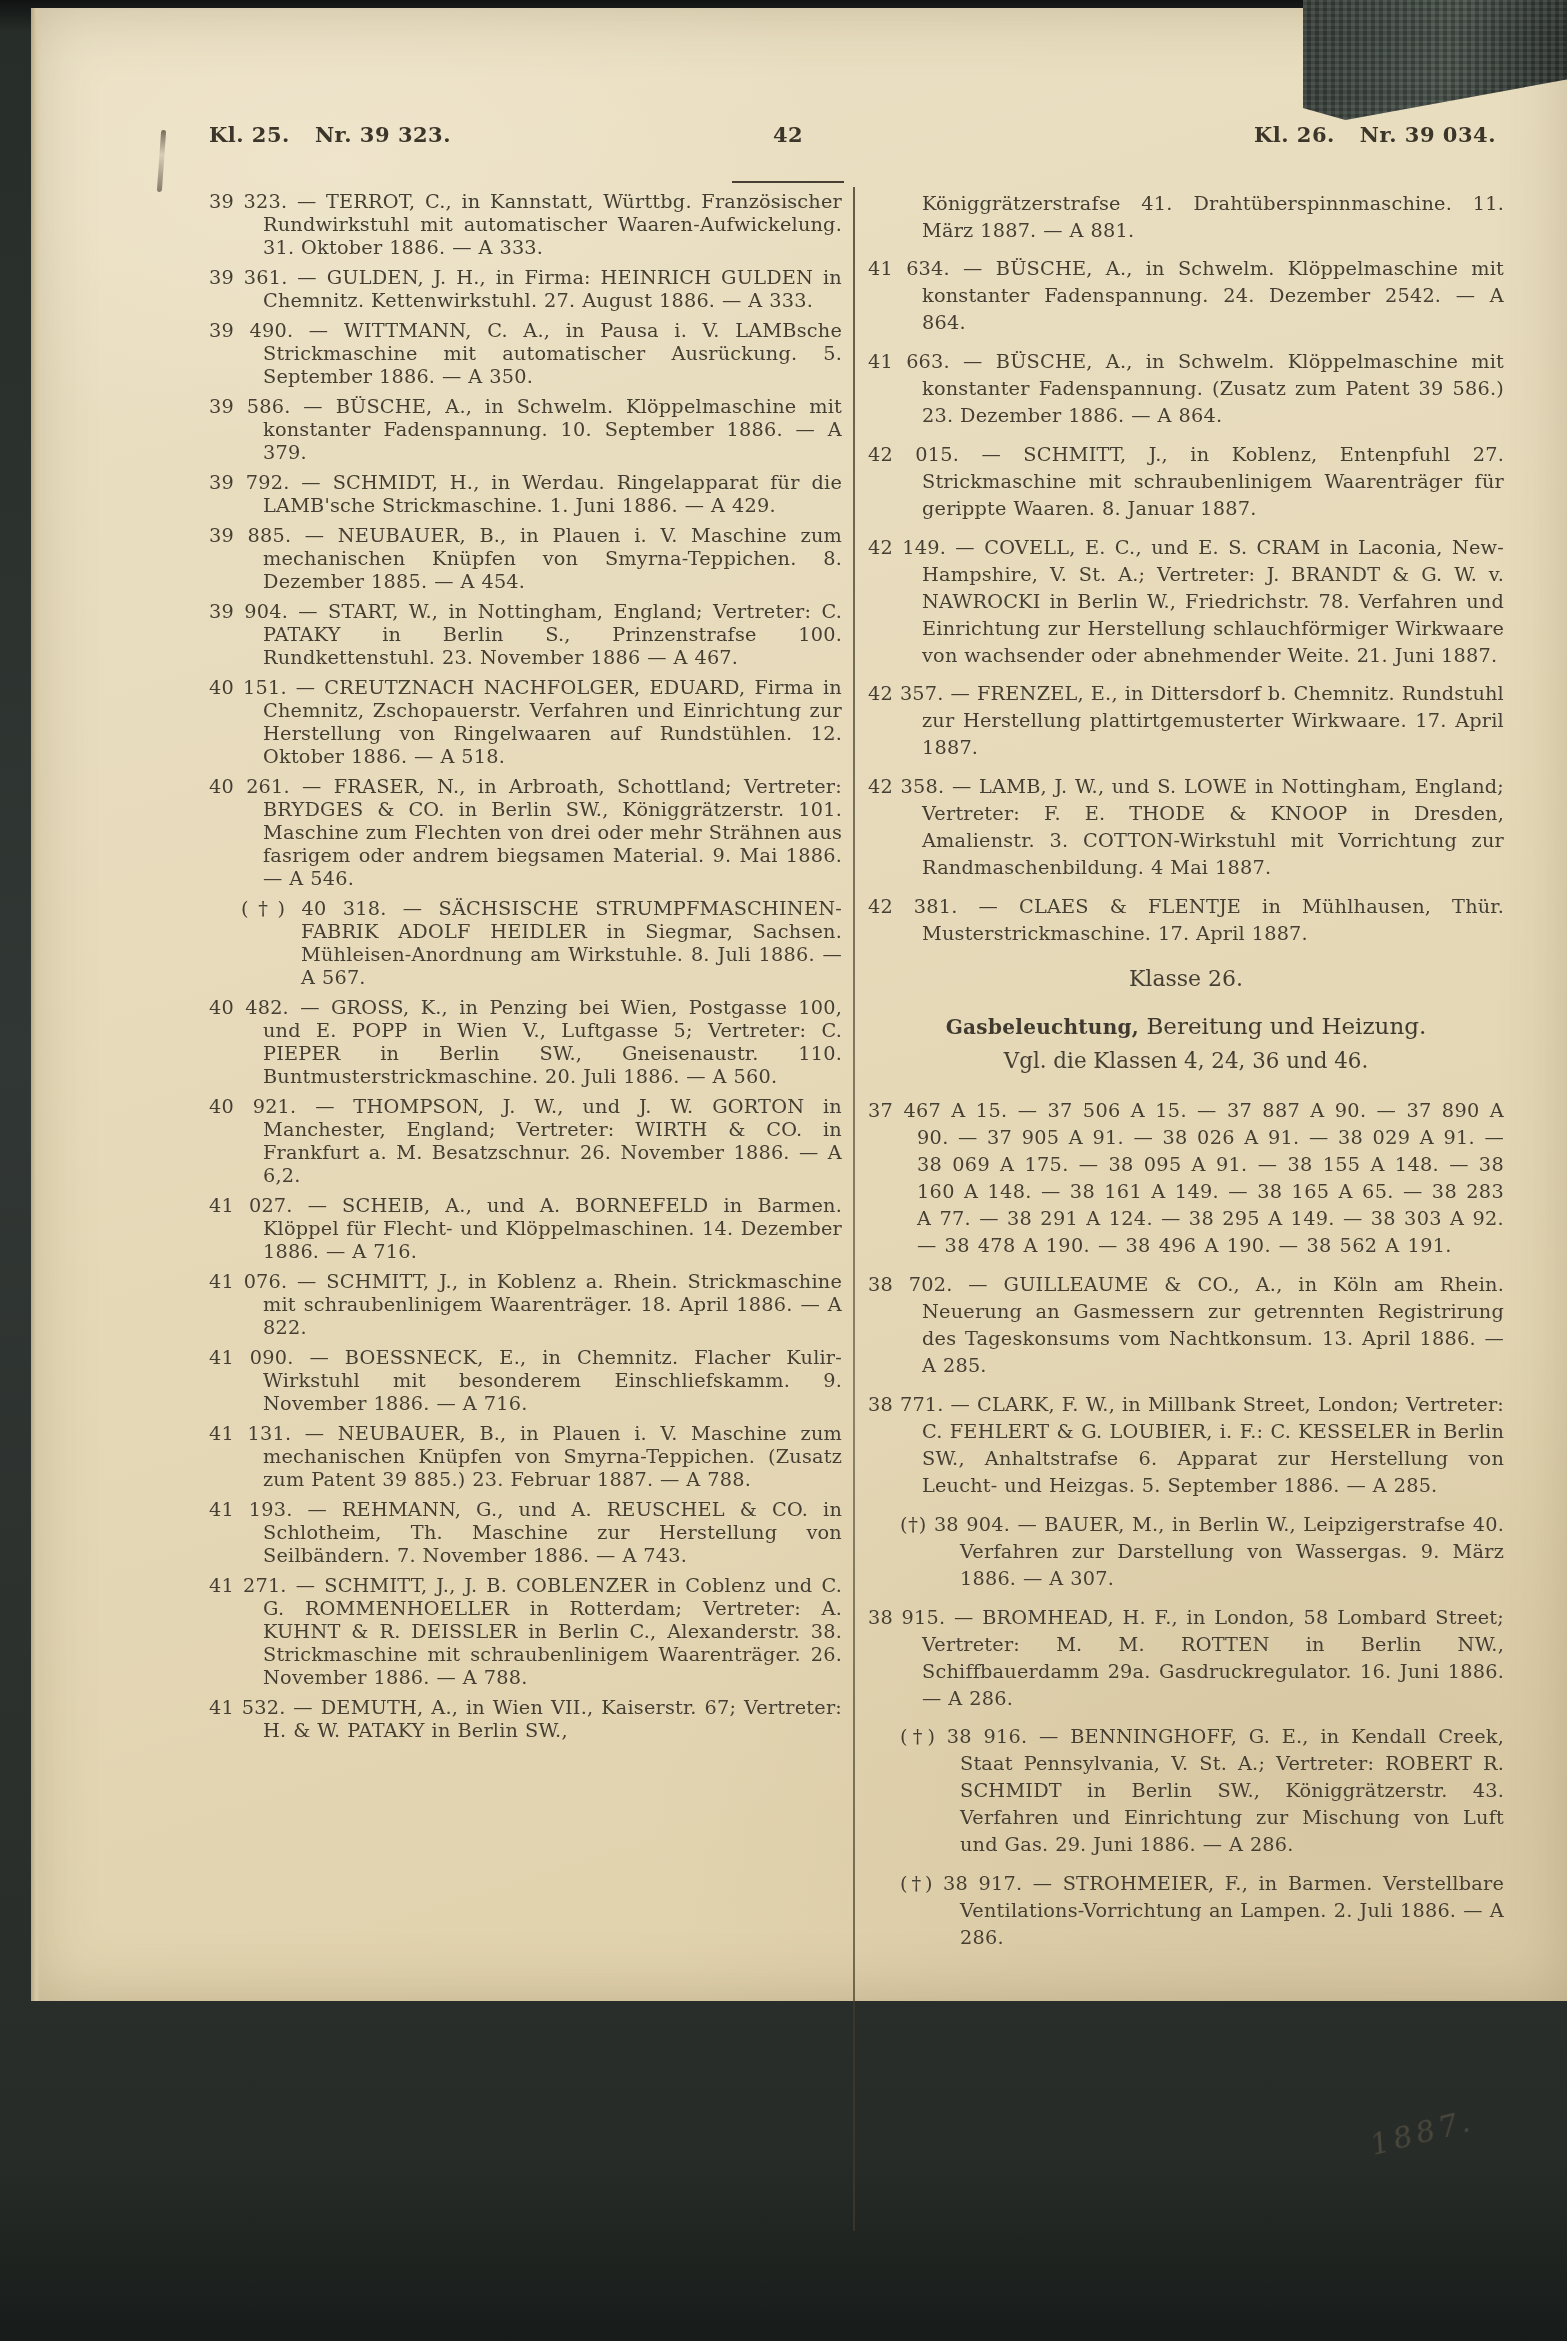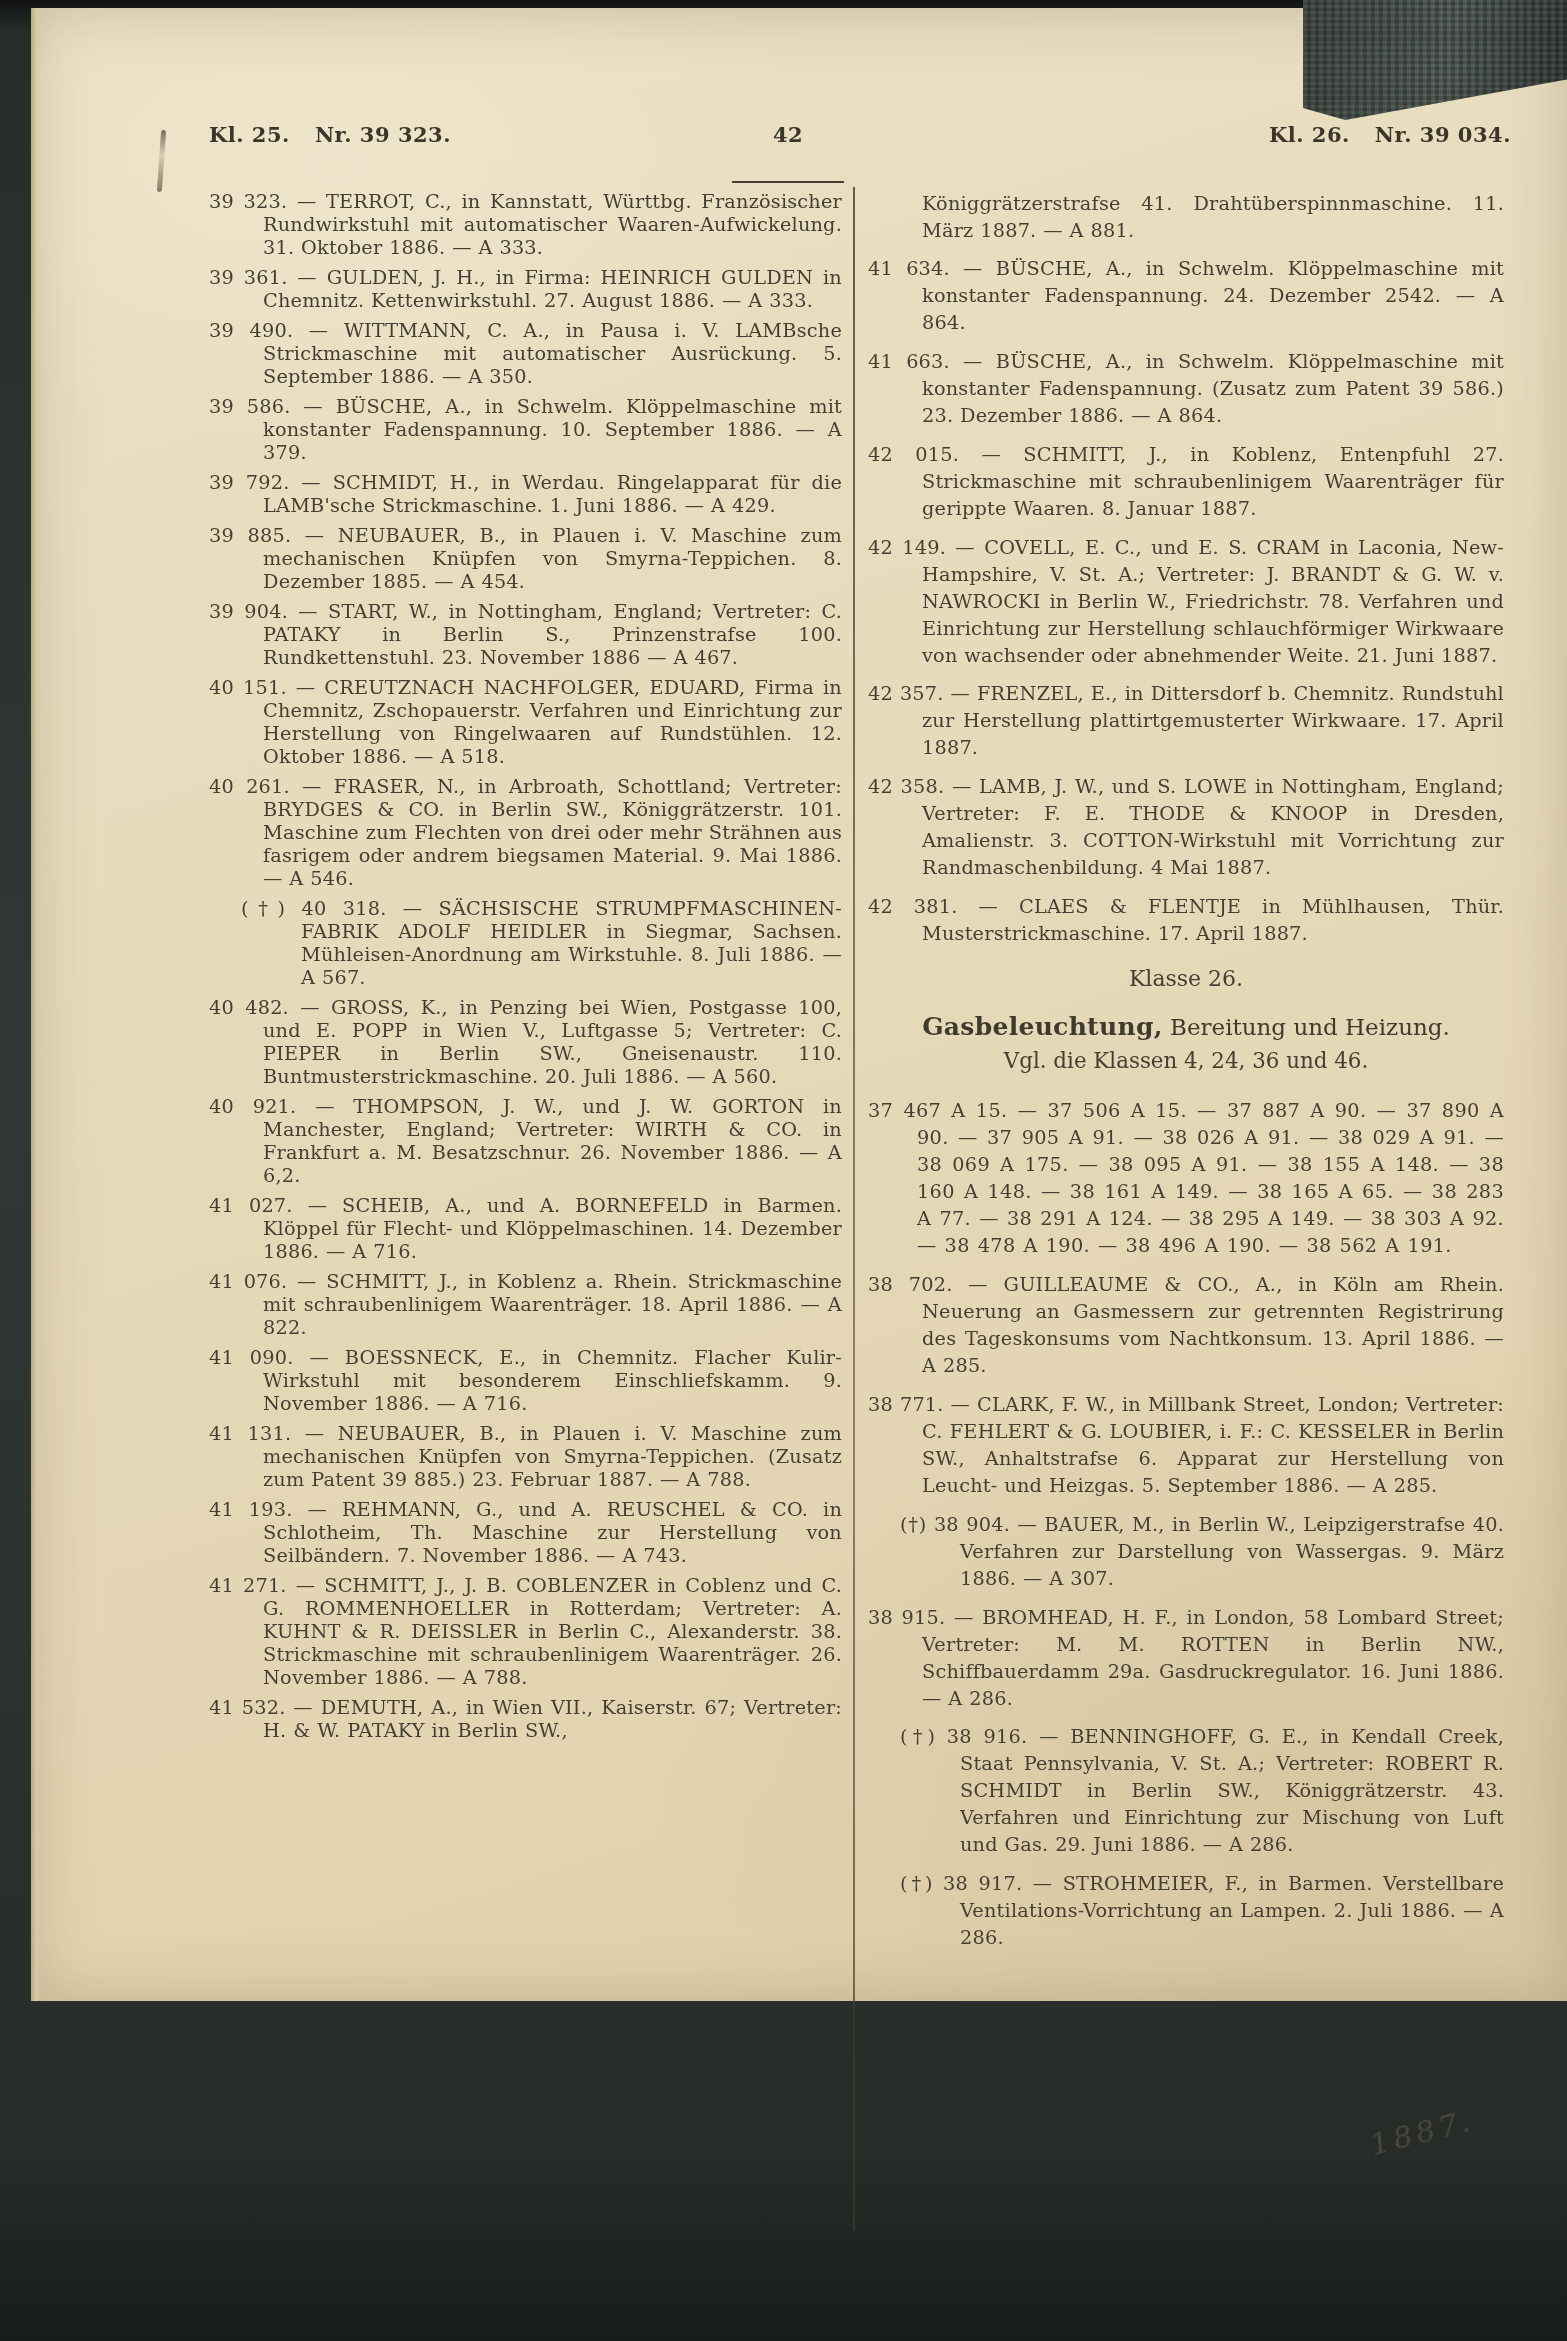--- a/index.html
+++ b/index.html
@@ -32,21 +32,21 @@
 
   .pencil{position:absolute;left:1338px;top:2107px;font-size:30px;color:rgba(122,108,86,.42);
     transform:rotate(-14deg) skewX(-10deg);letter-spacing:4.3px;filter:blur(0.6px);}
 
   
   .h-left,.h-right,.h-center{position:absolute;top:114px;font-size:21px;font-weight:bold;
     color:#3b352a;letter-spacing:0.5px;white-space:nowrap;}
   .h-left{left:178px;}
   .h-left span+span,.h-right span+span{margin-left:25px;}
   .h-center{left:714px;width:86px;text-align:center;}
-  .h-right{right:57px;}
+  .h-right{right:72px;}
   .h-rule{position:absolute;left:701px;top:173px;width:112px;height:2.1px;background:#473f32;}
   .h-rule2{position:absolute;left:711px;top:197px;width:90px;height:1.6px;background:#473f32;opacity:.22;}
 
   
   .col{position:absolute;top:182px;color:#453f33;}
   .col-left{left:178px;width:633px;font-size:19.3px;line-height:23px;}
   .col-right{left:837px;width:636px;font-size:19.3px;line-height:27px;}
   .divider{position:absolute;left:822px;top:179px;width:1.6px;height:2044px;
     background:linear-gradient(180deg,rgba(66,58,45,.8),rgba(66,58,45,.55) 60%,rgba(66,58,45,.75));}
 
@@ -54,21 +54,21 @@
   .entry{text-align:justify;text-indent:-54px;padding-left:54px;margin-bottom:7px;
     letter-spacing:0.2px;word-spacing:0.5px;}
   .col-right .entry{margin-bottom:11.8px;}
   .entry.dagger{padding-left:92px;text-indent:-60px;}
   .entry.cont{text-indent:0;padding-left:54px;}
 
   
   .section-head{margin:18px 0 3.2px 0;}
   .kicker{text-align:center;font-size:22px;margin-bottom:21.4px;color:#453f33;}
   .title{text-align:center;font-size:23px;margin-bottom:5.4px;color:#3f392e;}
-  .title strong{font-size:25px;font-weight:bold;letter-spacing:0.3px;}
+  .title strong{font-size:20px;font-weight:bold;letter-spacing:0.3px;}
   .note{text-align:center;font-size:21.4px;margin-bottom:23.6px;}
   .numbers{text-align:justify;text-indent:-49px;padding-left:49px;margin-bottom:14px;
     letter-spacing:0.3px;word-spacing:1.6px;}
 </style>
 </head>
 <body>
 
 <div class="backdrop">
   <div class="binding"></div>
 

